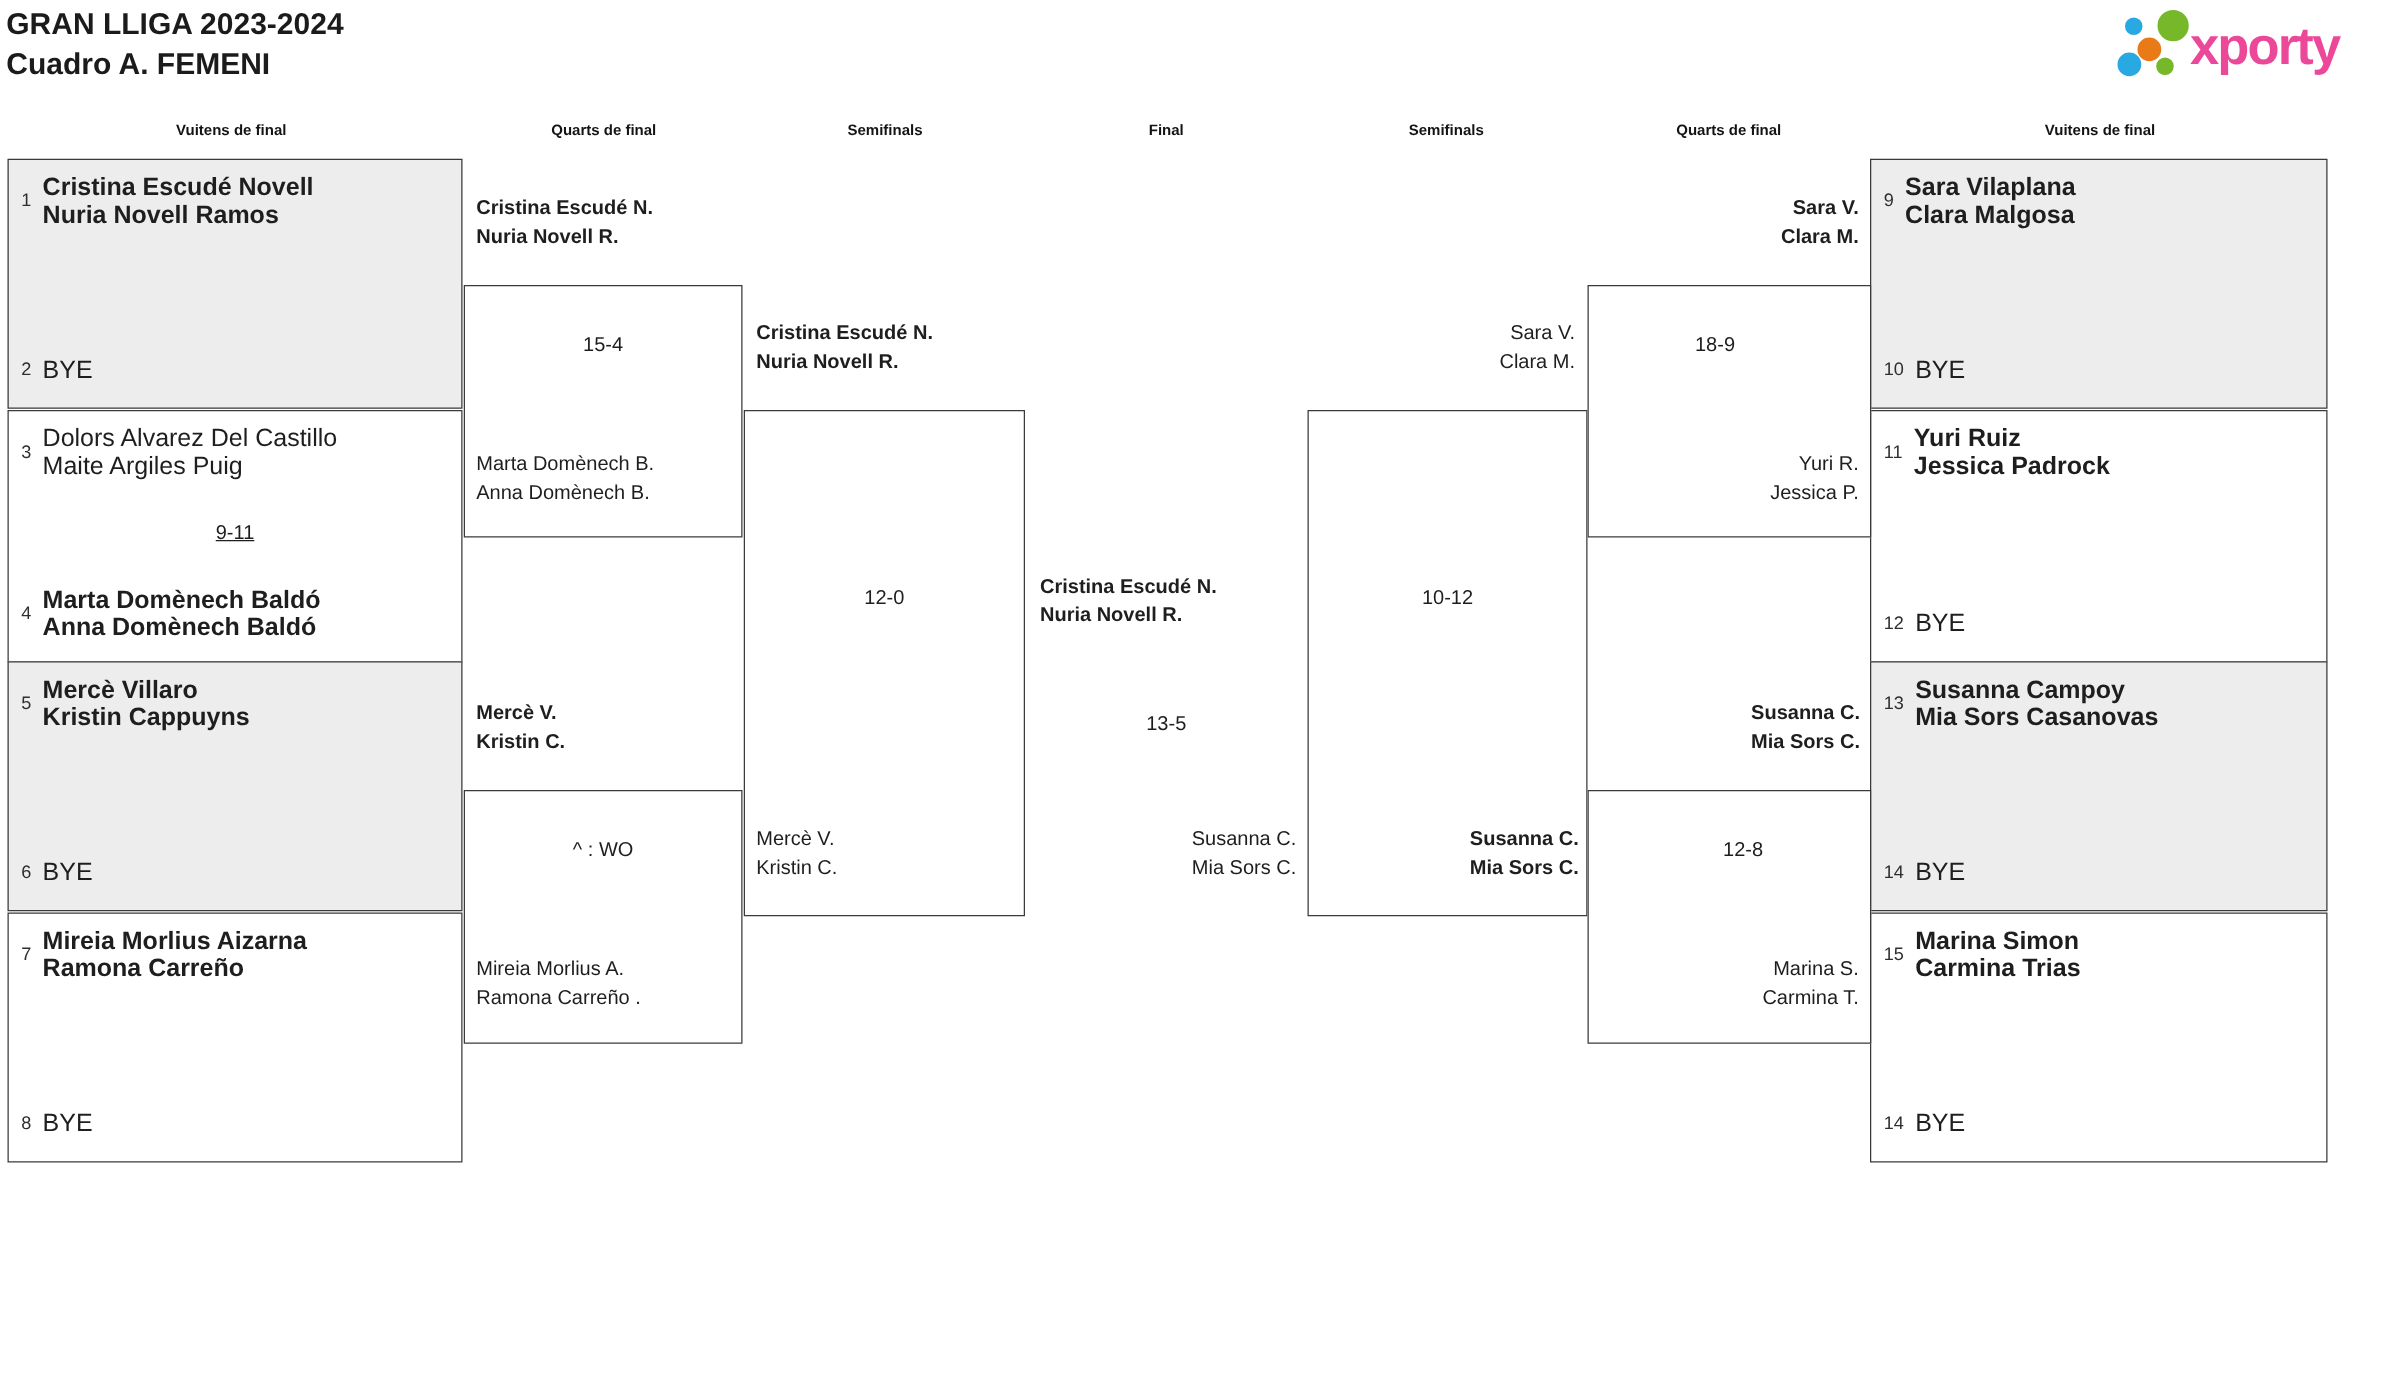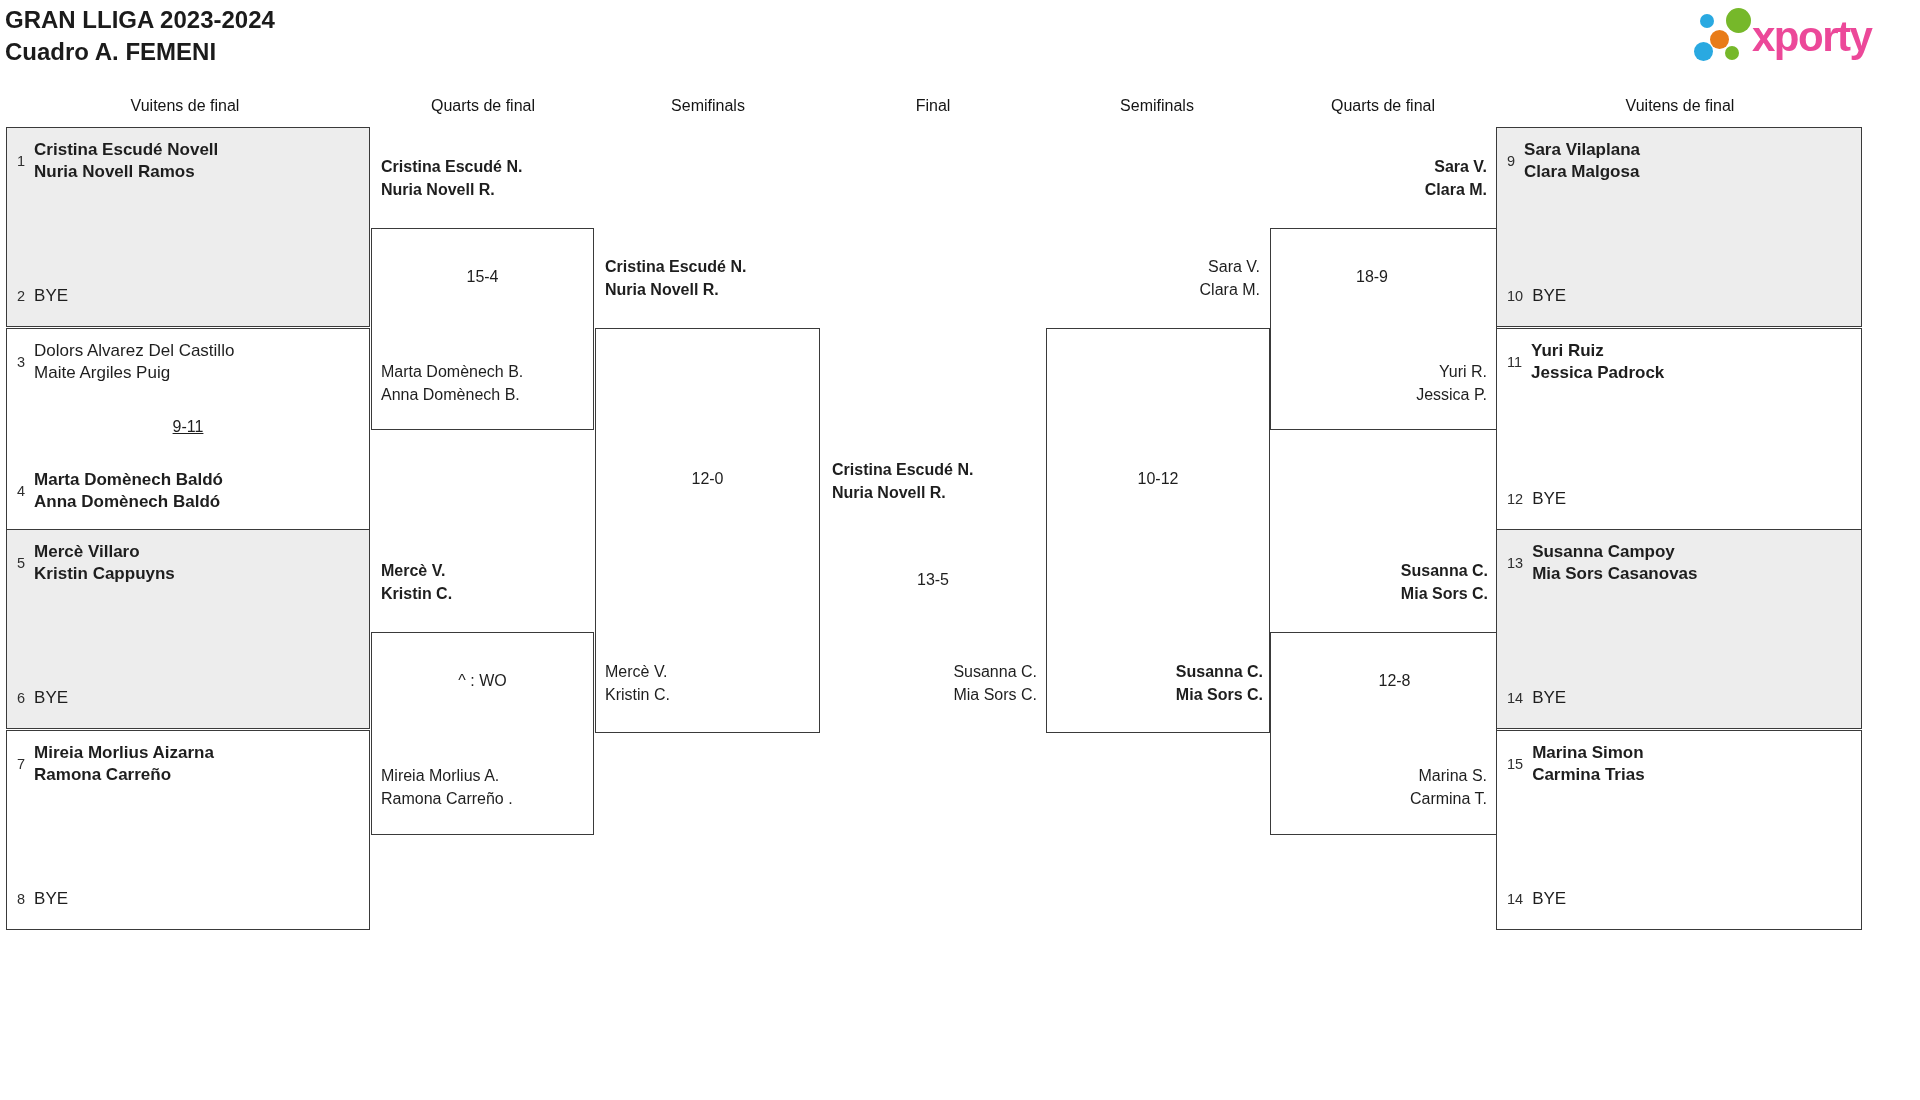--- a/index.html
+++ b/index.html
@@ -1,26 +1,26 @@
 <!DOCTYPE html>
 <html><head>
 <meta charset="utf-8">
 <style>
   html,body{margin:0;padding:0;background:#ffffff;}
   #stage{
     position:relative;width:1920px;height:1100px;background:#ffffff;overflow:hidden;
     font-family:"Liberation Sans",sans-serif;color:#1e1e1e;
   }
   .title-line{position:absolute;left:5px;font-size:24px;font-weight:700;color:#1b1b1b;white-space:nowrap;}
-  .round-header{position:absolute;top:97px;transform:translateX(-50%);font-size:16px;font-weight:400;color:#141414;white-space:nowrap;}
+  .round-header{position:absolute;top:97px;transform:translateX(-50%);font-size:12px;font-weight:700;color:#141414;white-space:nowrap;}
   .box{position:absolute;box-sizing:border-box;border:1.5px solid #3a3a3a;background:#ffffff;}
   .box.shaded{background:#ededed;}
   .entry{position:absolute;left:10px;display:flex;align-items:center;gap:9px;}
   .entry .seed{font-size:14.5px;color:#2e2e2e;}
-  .names{font-size:17px;line-height:22px;}
+  .names{font-size:20px;line-height:22px;}
   .bold{font-weight:700;}
   .score{position:absolute;text-align:center;font-size:16px;color:#1e1e1e;white-space:nowrap;}
   .score.inbox{left:0;right:0;top:calc(50% - 11px);text-decoration:underline;}
   .adv{position:absolute;font-size:16px;line-height:23px;white-space:nowrap;}
   .adv.right{text-align:right;}
   .logo-dot{position:absolute;border-radius:50%;}
   .logo-text{position:absolute;left:1752px;top:13px;font-size:42px;font-weight:800;letter-spacing:-1.5px;color:#ec4899;}
 </style>
 </head>
 <body>

